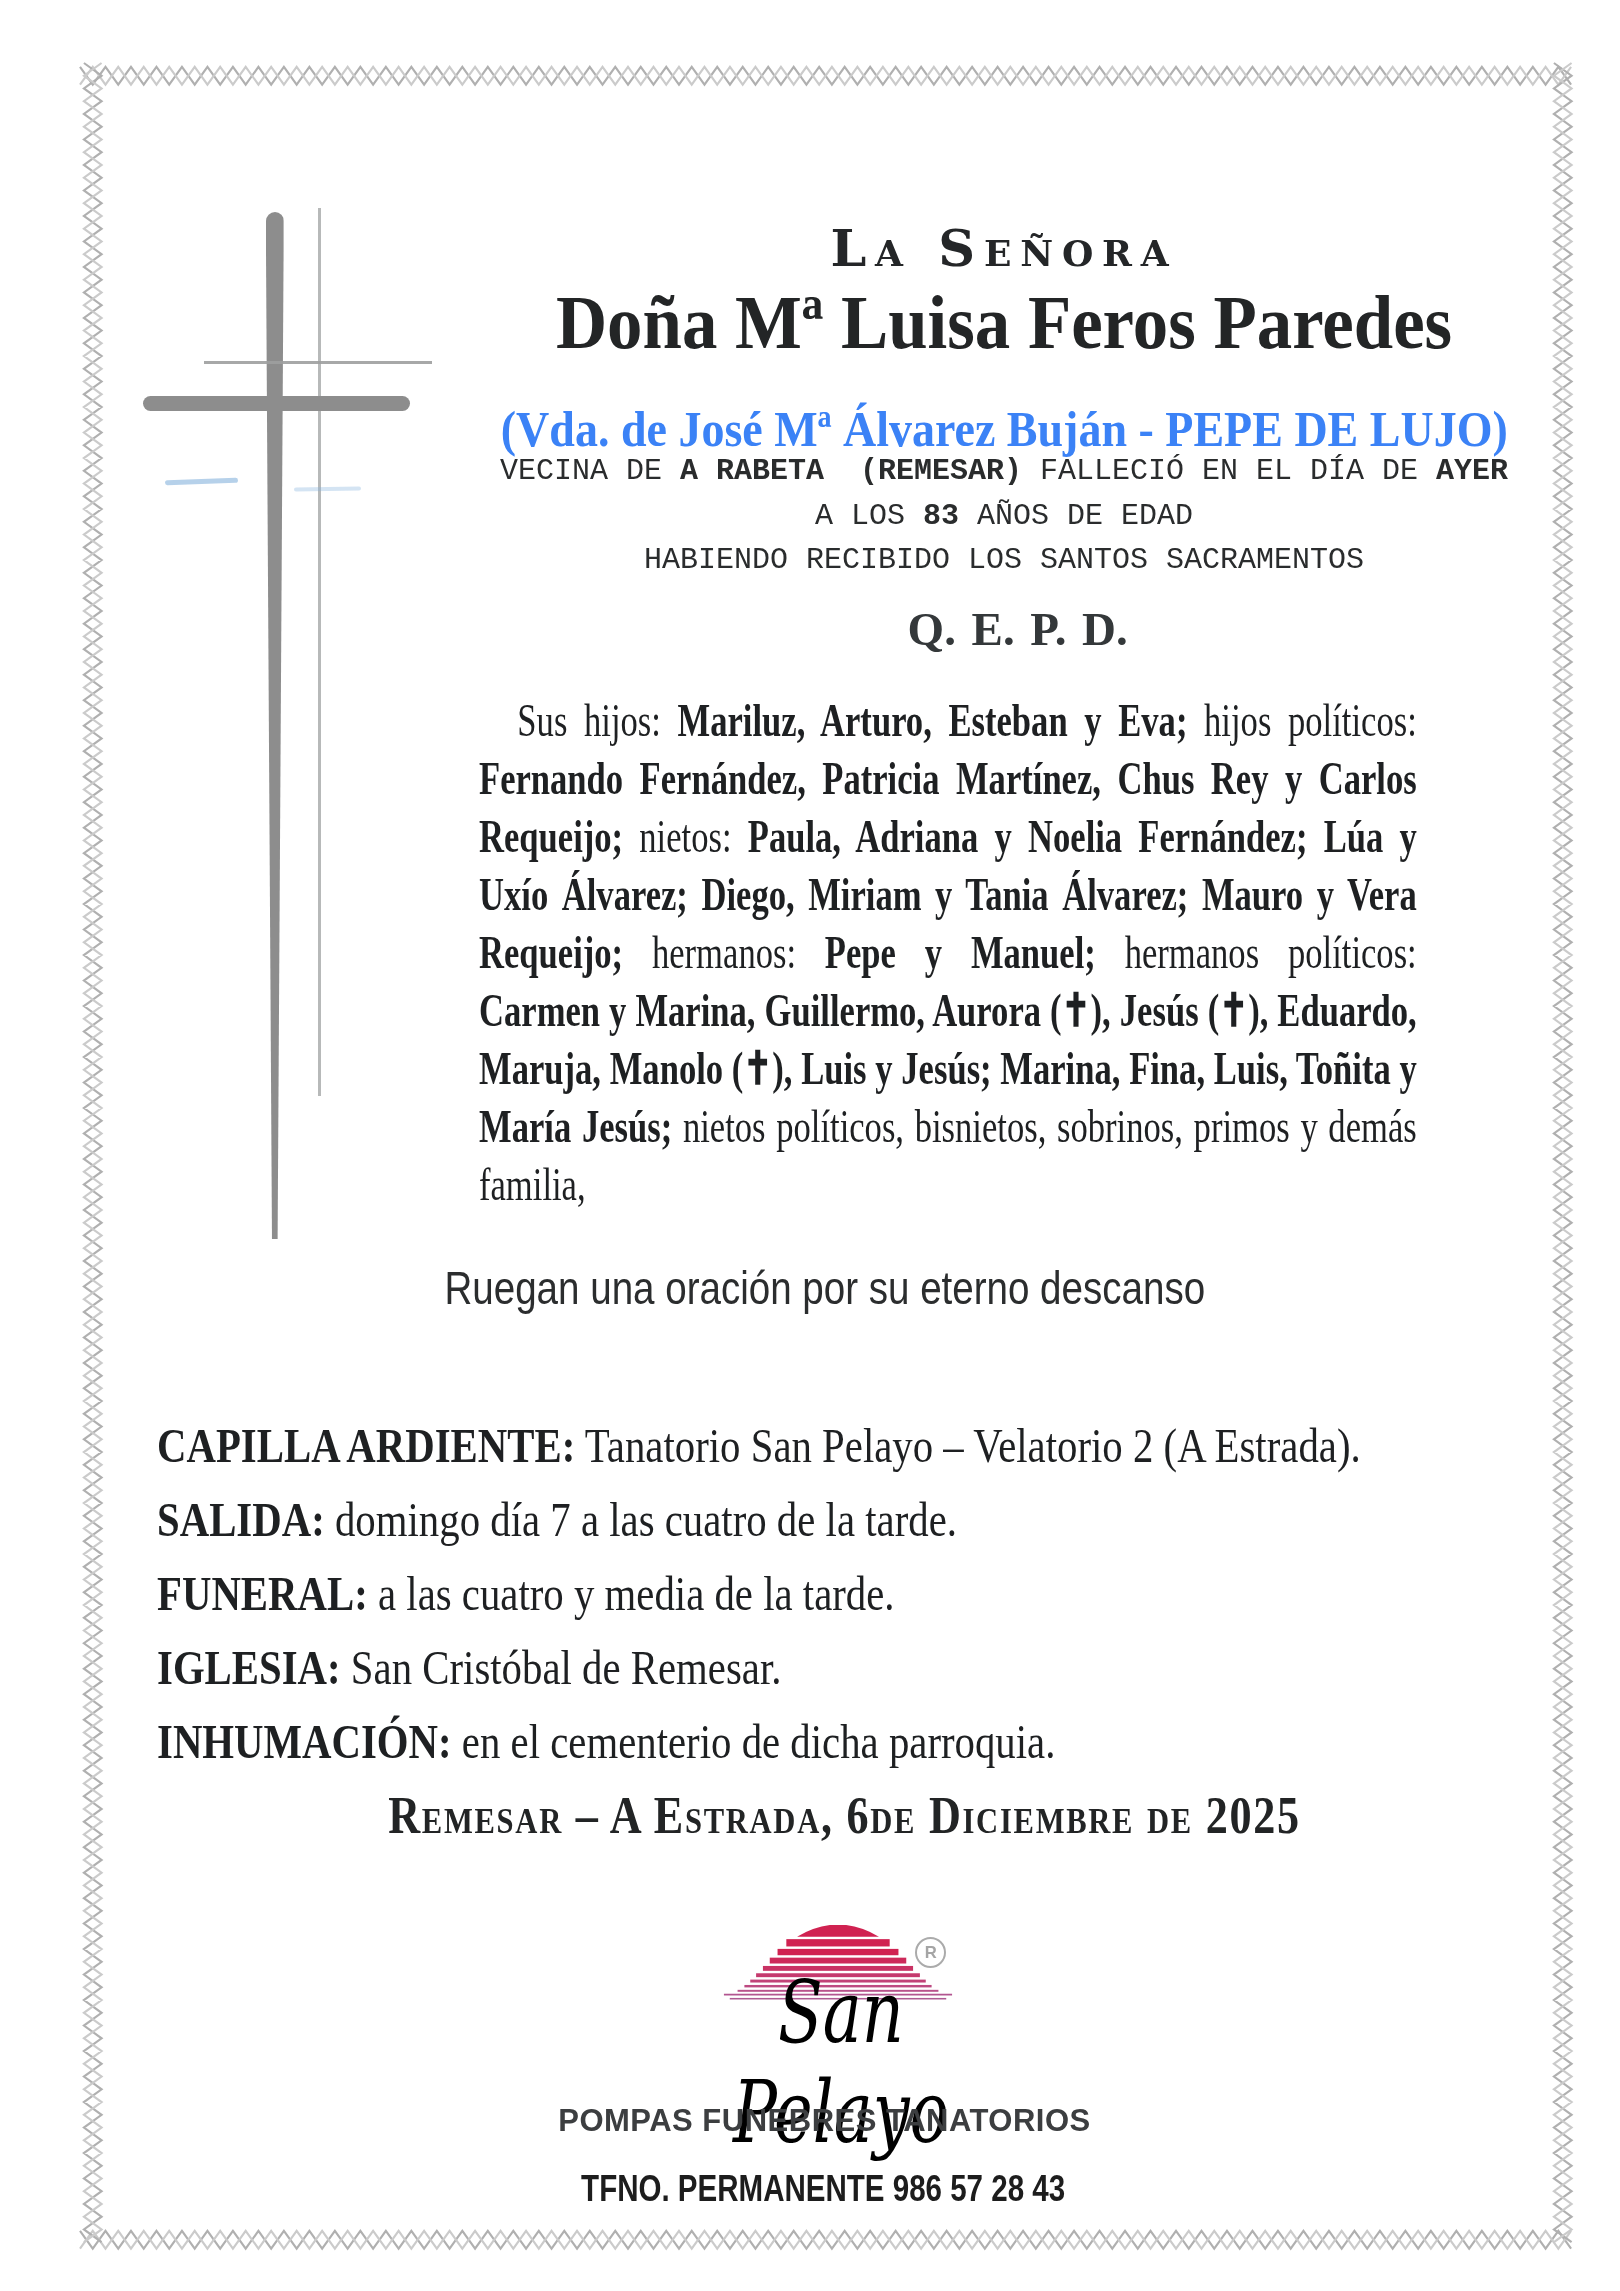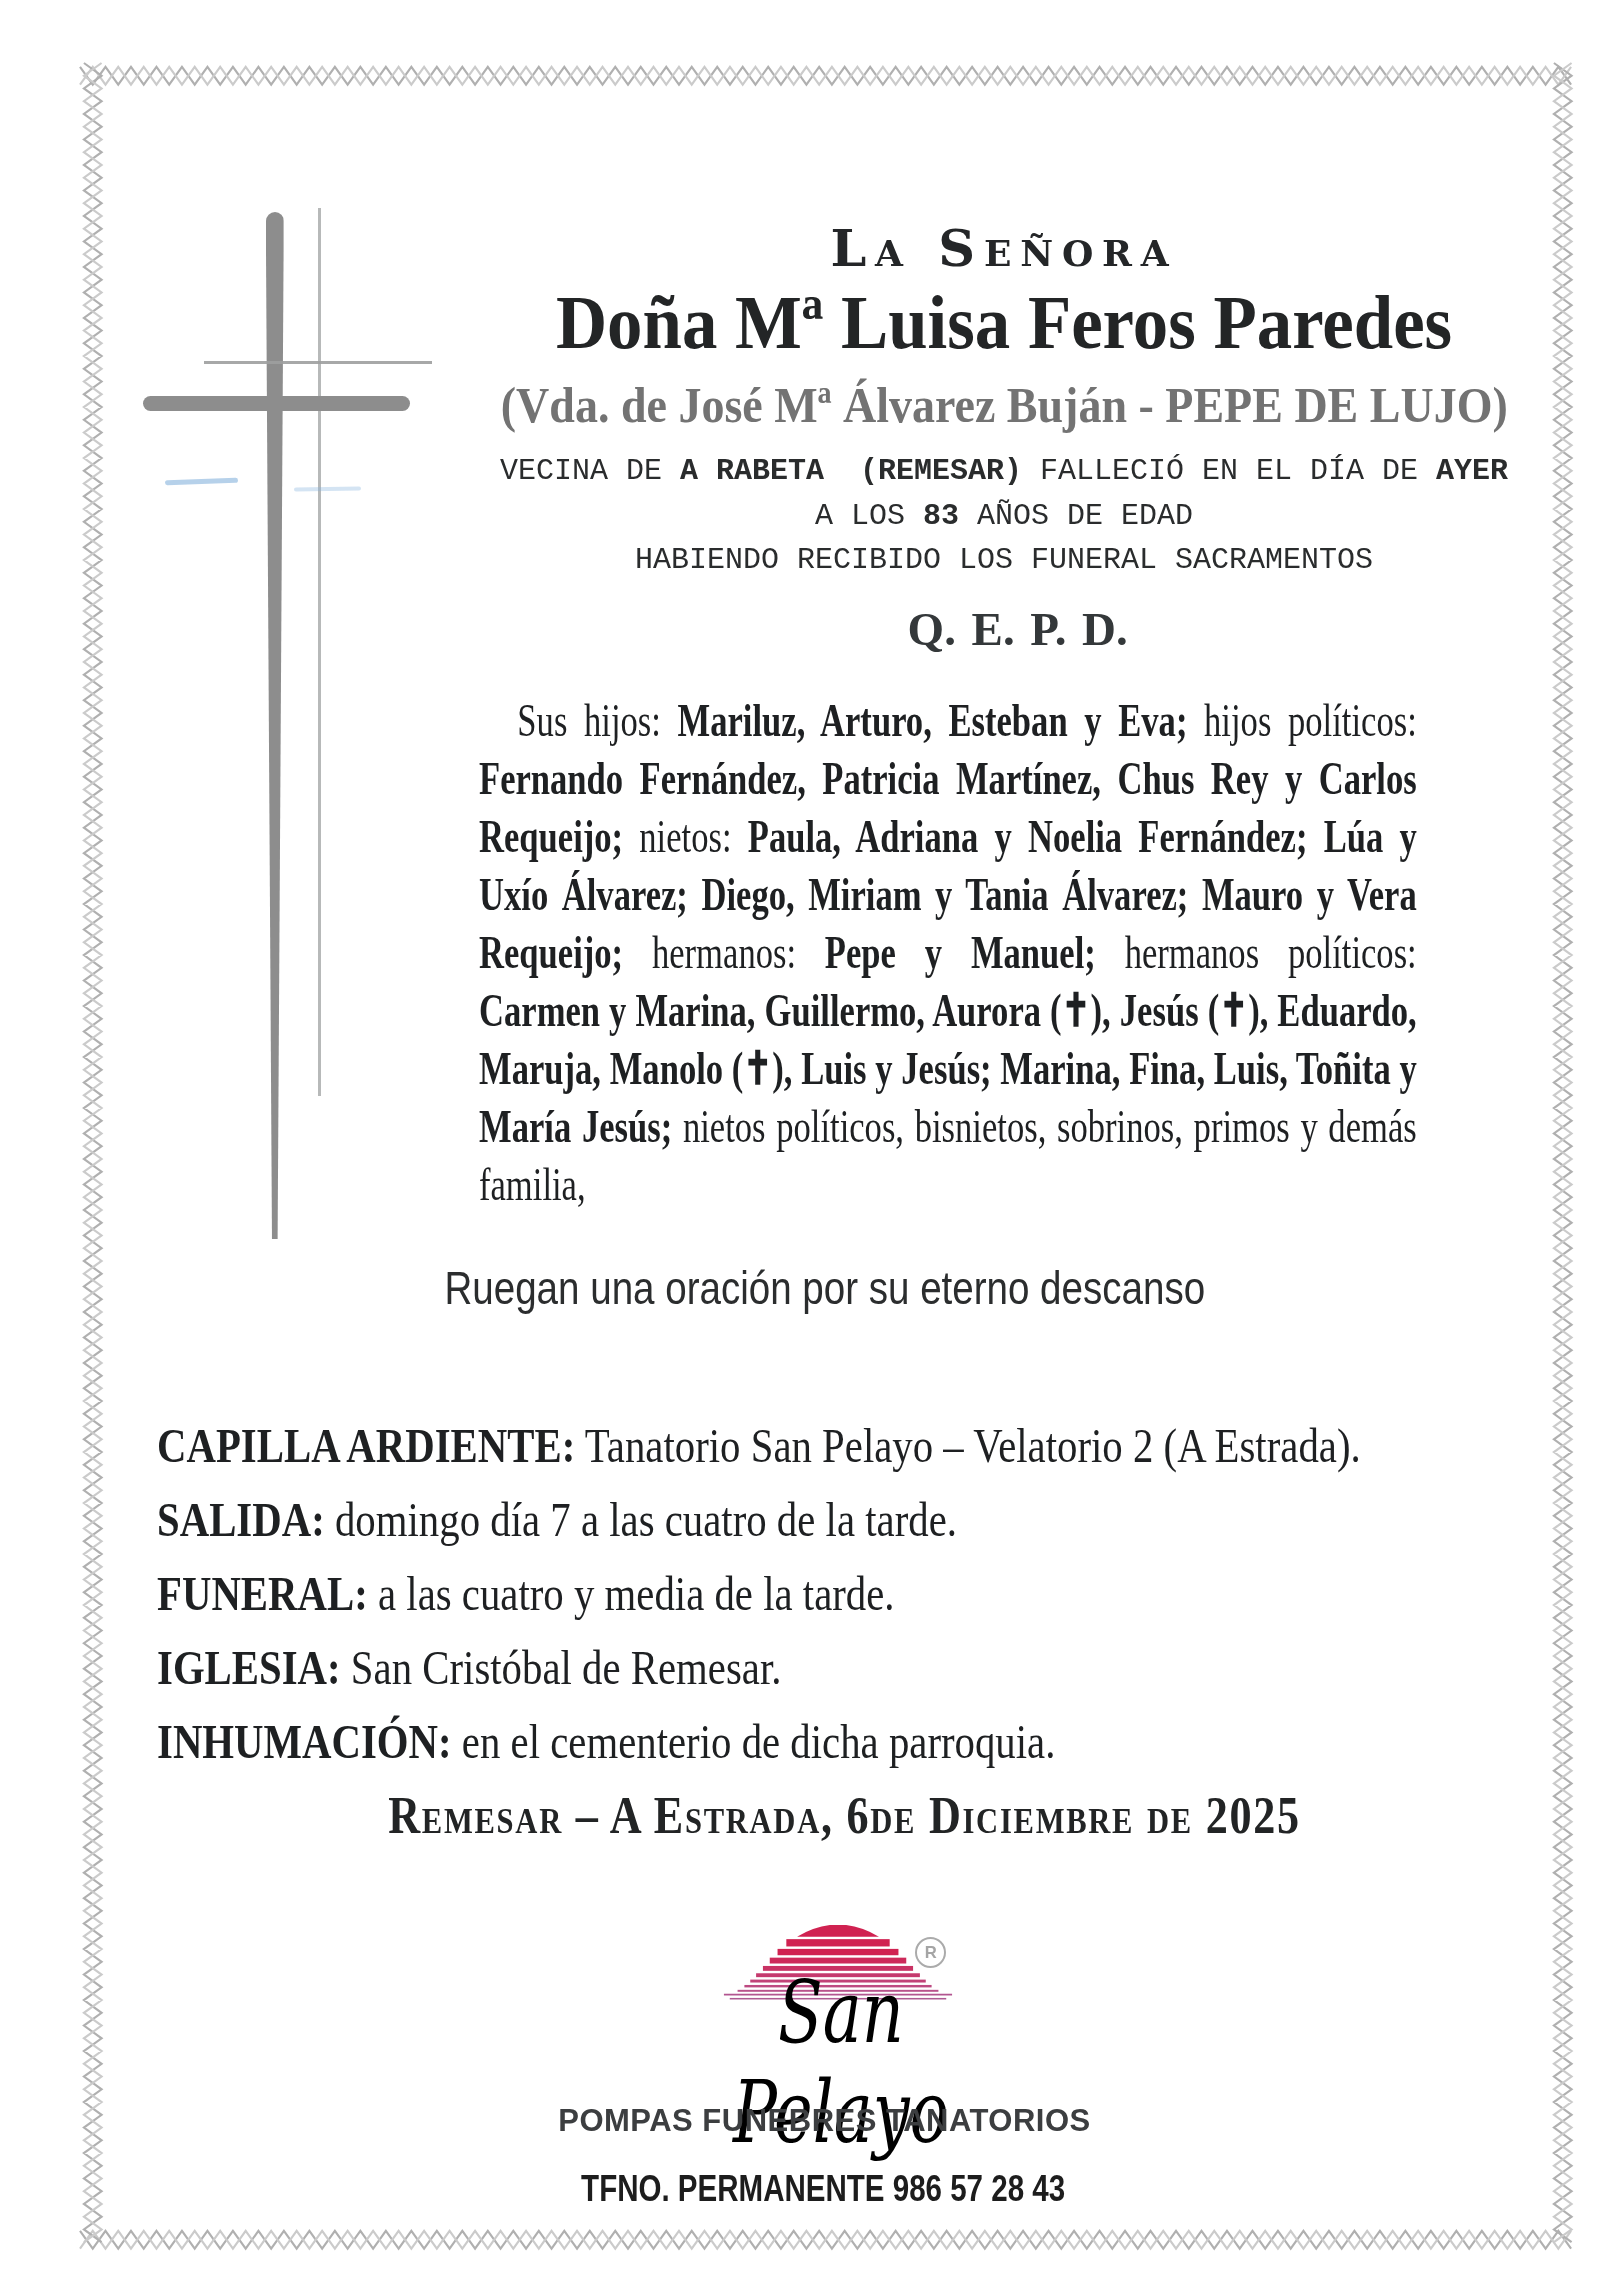--- a/index.html
+++ b/index.html
@@ -15,21 +15,21 @@
   #cross-hline{left:204px;top:361px;width:228px;height:2.9px;background:#9d9f9f;opacity:.9;}
   #cross-hbar{left:143px;top:396px;width:267px;height:14.7px;background:#8d8d8d;border-radius:8.8px;}
   .pen{position:absolute;border-radius:2.9px;opacity:.6;background:#85b2dc;}
   
   #header{left:421px;top:0;width:1166px;height:686px;}
   .hline{position:absolute;left:0;right:0;text-align:center;white-space:nowrap;}
   #honorific{top:218px;font-family:"DejaVu Serif",serif;font-weight:700;font-size:51px;
     font-variant:small-caps;letter-spacing:8.8px;color:#242628;}
   #deceased-name{top:278px;font-size:77px;font-weight:700;color:#232526;}
   #deceased-name>span,#widow-line>span{display:inline-block;transform:scaleX(.92);}
-  #widow-line{top:376px;font-size:50px;font-weight:700;color:#737373;}
+  #widow-line{top:400px;font-size:50px;font-weight:700;color:#3b82f6;}
   .sansline{font-family:Liberation Mono, monospace;font-size:30px;color:#2a2c2d;white-space:pre-wrap;}
   #residence-line{top:454px;}
   #age-line{top:499px;text-align:center;}
   #sacraments-line{top:543px;}
   #qepd{top:602px;font-size:47px;color:#34383a;word-spacing:3.9px;transform:translateX(13.7px);font-weight:bold;}
   .b{font-weight:700;}
   
   #family-text{left:479px;top:692px;width:1247px;transform:scaleX(.752);transform-origin:0 0;
     font-size:46px;line-height:58px;text-align:justify;text-indent:51px;color:#1e2022;}
   
@@ -84,21 +84,21 @@
   <div class="abs" id="cross-hbar"></div>
   <div class="pen" style="left:165px;top:479px;width:73px;height:4.9px;transform:rotate(-2deg);"></div>
   <div class="pen" style="left:294px;top:487px;width:67px;height:3.9px;opacity:.35;transform:rotate(-1deg);"></div>
 
   <div class="abs" id="header">
     <div class="hline" id="honorific">La Señora</div>
     <div class="hline" id="deceased-name"><span>Doña Mª Luisa Feros Paredes</span></div>
     <div class="hline" id="widow-line"><span>(Vda. de José Mª Álvarez Buján - PEPE DE LUJO)</span></div>
     <div class="hline sansline" id="residence-line"><span>VECINA DE </span><span class="b">A RABETA  (REMESAR)</span><span> FALLECIÓ EN EL DÍA DE </span><span class="b">AYER</span></div>
     <div class="hline sansline" id="age-line"><span>A LOS </span><span class="b">83</span><span> AÑOS DE EDAD</span></div>
-    <div class="hline sansline" id="sacraments-line">HABIENDO RECIBIDO LOS FUNERAL SACRAMENTOS</div>
+    <div class="hline sansline" id="sacraments-line">HABIENDO RECIBIDO LOS SANTOS SACRAMENTOS</div>
     <div class="hline" id="qepd">Q. E. P. D.</div>
   </div>
 
   <div class="abs" id="family-text"><span>Sus hijos: </span><span class="b">Mariluz, Arturo, Esteban y Eva;</span><span> hijos políticos: </span><span class="b">Fernando Fernández, Patricia Martínez, Chus Rey y Carlos Requeijo;</span><span> nietos: </span><span class="b">Paula, Adriana y Noelia Fernández; Lúa y Uxío Álvarez; Diego, Miriam y Tania Álvarez; Mauro y Vera Requeijo;</span><span> hermanos: </span><span class="b">Pepe y Manuel;</span><span> hermanos políticos: </span><span class="b">Carmen y Marina, Guillermo, Aurora (✝), Jesús (✝), Eduardo, Maruja, Manolo (✝), Luis y Jesús; Marina, Fina, Luis, Toñita y María Jesús;</span><span> nietos políticos, bisnietos, sobrinos, primos y demás familia,</span></div>
 
   <div class="abs" id="prayer"><span>Ruegan una oración por su eterno descanso</span></div>
 
   <div class="abs" id="details">
     <div>
         <div class="info-row"><span class="lab">CAPILLA ARDIENTE:</span><span> Tanatorio San Pelayo – Velatorio 2 (A Estrada).</span></div>

